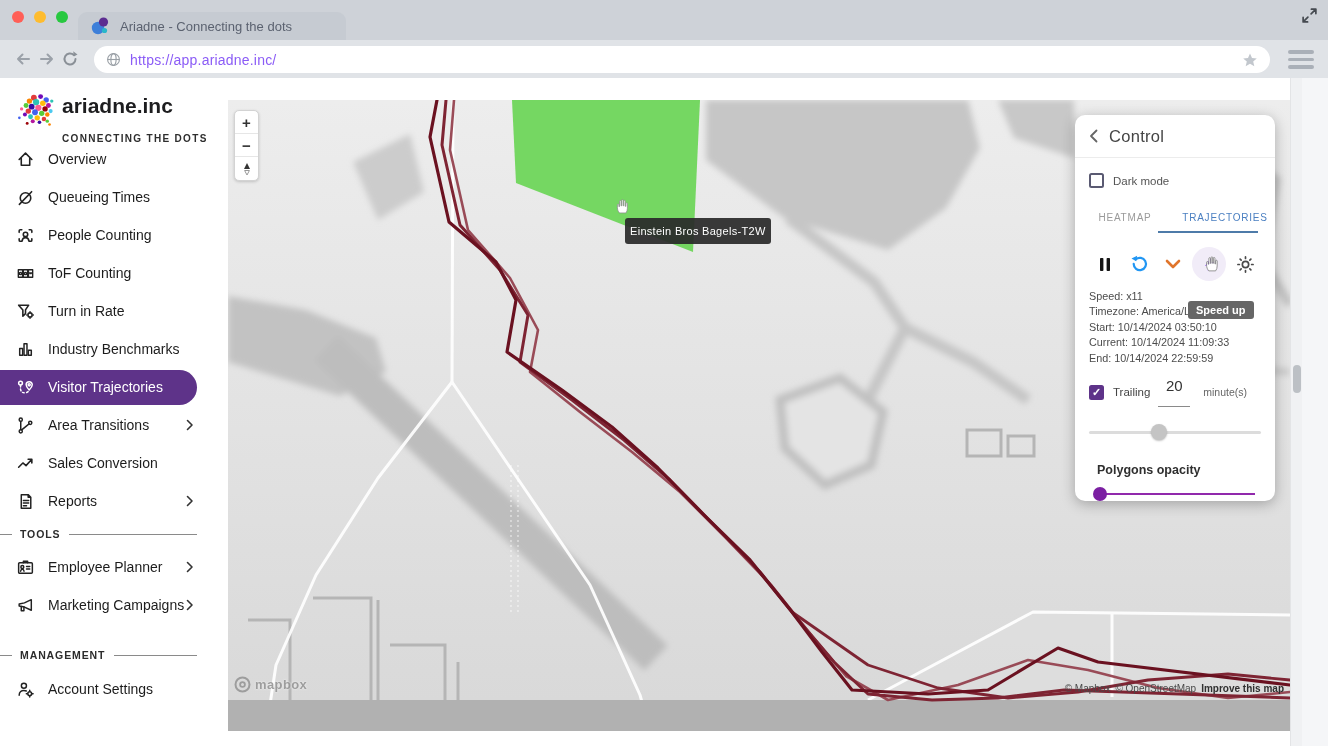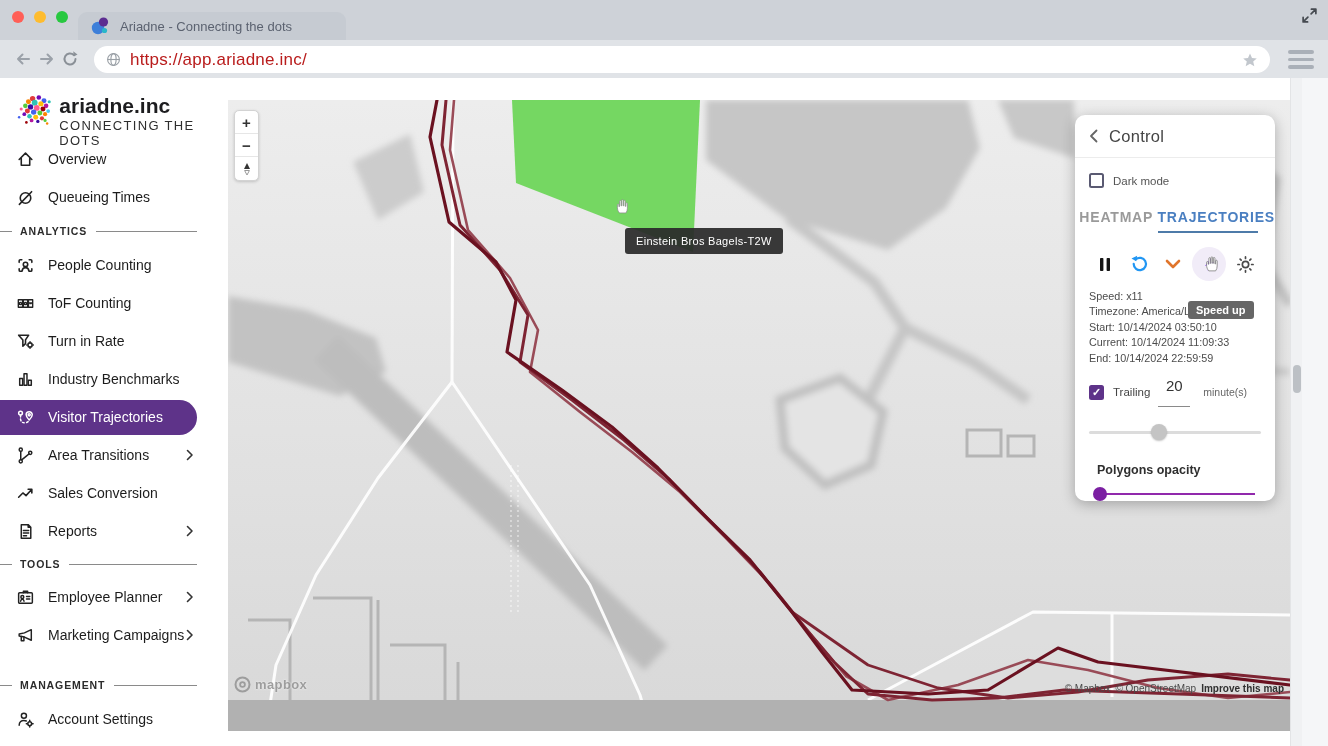--- a/index.html
+++ b/index.html
@@ -10,71 +10,71 @@
   
   .titlebar{position:absolute;left:0;top:0;right:0;height:40px;background:#ced2d8}
   .tdot{position:absolute;top:11px;width:12px;height:12px;border-radius:50%}
   .tdot.red{left:12px;background:#ff5f57}.tdot.yel{left:34px;background:#febc2e}.tdot.grn{left:56px;background:#28c840}
   .tab{position:absolute;left:78px;top:12px;width:268px;height:28px;background:#c6cbd2;border-radius:9px 9px 0 0;display:flex;align-items:center;gap:10px;padding:0 12px}
   .tab-title{font-size:13px;color:#5b6270;white-space:nowrap}
   .expand-ic{position:absolute;right:10px;top:7px}
   .toolbar{position:absolute;left:0;top:40px;right:0;height:38px;background:#e0e3e7}
   .navbtn{position:absolute;top:10px}
   .urlbar{position:absolute;left:94px;top:6px;width:1176px;height:27px;background:#fff;border-radius:14px;display:flex;align-items:center;gap:9px;padding:0 12px;cursor:text}
-  .url-text{flex:1;font-size:17px;color:#b91c1c;letter-spacing:.2px}
+  .url-text{flex:1;font-size:14px;color:#8b5cf6;letter-spacing:.2px}
   .menu-ic{position:absolute;right:14px;top:10px;width:26px}
   .menu-ic i{display:block;height:3.5px;border-radius:2px;background:#aab0b8;margin-bottom:4px}
 
   
   .content-bg{position:absolute;left:0;top:78px;width:1302px;height:668px;background:#fff}
 
   
   .sidebar{position:absolute;left:0;top:78px;width:228px;height:668px;background:#fff;z-index:6}
   .logo{display:flex;align-items:flex-start;gap:8px;padding:13px 0 5px 16px;height:56px}
   .logo-txt{padding-top:4px}
   .logo-name{font-size:21px;font-weight:600;color:#1d1d1f;line-height:1}
-  .logo-tag{font-size:13px;font-weight:400;color:#2e2e2e;letter-spacing:1.32px;margin-top:2px}
+  .logo-tag{font-size:10px;font-weight:700;color:#2e2e2e;letter-spacing:1.32px;margin-top:17px}
   .nav{margin-top:6px}
   .nav-item{height:38px;display:flex;align-items:center;gap:13px;padding-left:16px;font-size:14px;color:#1c1c1c;cursor:pointer;position:relative}
   .nav-item svg{stroke:#222;flex:none}
   .nav-item.active{height:35px;margin:1.5px 31px 1.5px 0;border-radius:0 19px 19px 0;background:#5e3389;color:#fff}
   .nav-item.active svg{stroke:#fff}
   .chev{position:absolute;right:34px;top:50%;transform:translateY(-50%)}
   .nav-section{height:30px;display:flex;align-items:center;font-size:10.5px;font-weight:700;letter-spacing:.9px;color:#2b2b2b}
   .nav-section::before{content:"";width:12px;height:1px;background:#8a8a8a;margin-right:8px}
   .nav-section::after{content:"";flex:1;height:1px;background:#8a8a8a;margin-left:9px;margin-right:31px}
   .nav-section.tools{height:28px}
   .spacer{height:16px}
 
   
   .map{position:absolute;left:228px;top:100px;width:1062px;height:631px;overflow:hidden;background:#e6e6e6;cursor:grab}
   .zoomctl{position:absolute;left:6px;top:10px;width:25px;background:#fff;border:1px solid #d3d3d3;border-radius:5px;box-shadow:0 1px 3px rgba(0,0,0,.18);overflow:hidden}
   .zbtn{height:23px;display:flex;align-items:center;justify-content:center;font-size:15px;font-weight:700;color:#333;border-bottom:1px solid #e6e6e6;cursor:pointer}
   .zbtn:last-child{border-bottom:none}
-  .map-tooltip{position:absolute;left:397px;top:128px;background:rgba(42,42,42,.93);color:#fff;font-size:11px;letter-spacing:.3px;padding:7px 11px;border-radius:3px;white-space:nowrap;z-index:4}
+  .map-tooltip{position:absolute;left:397px;top:118px;background:rgba(42,42,42,.93);color:#fff;font-size:11px;letter-spacing:.3px;padding:7px 5px;border-radius:3px;white-space:nowrap;z-index:4}
   .map-hand{position:absolute;left:386px;top:97px;z-index:5}
   .mblogo{position:absolute;left:6px;top:576px;display:flex;align-items:center;gap:4px;opacity:.9}
   .mblogo span{font-size:13px;font-weight:700;color:#979797;letter-spacing:.4px;text-shadow:0 0 2px #fff}
   .attrib{position:absolute;right:6px;top:583px;font-size:10px;color:#4a4a4a;display:flex;gap:5px;white-space:nowrap}
   .attrib .improve{font-weight:700;color:#303030}
 
   
   .vscroll{position:absolute;left:1290px;top:78px;width:12px;height:668px;background:#f0f1f3;border-left:1px solid #e3e4e6;z-index:7}
   .vthumb{position:absolute;left:2px;top:287px;width:8px;height:28px;border-radius:4px;background:#bcc0c5;cursor:pointer}
 
   
   .panel{position:absolute;left:1075px;top:115px;width:200px;height:386px;background:#fff;border-radius:10px;box-shadow:0 3px 14px rgba(0,0,0,.28);z-index:10;font-size:11px;color:#4c4c4c}
   .p-head{height:43px;display:flex;align-items:center;gap:11px;padding:0 14px;border-bottom:1px solid #ececec}
   .p-title{font-size:16.5px;color:#454545;letter-spacing:.3px}
   .dm-row{display:flex;align-items:center;gap:9px;margin:15px 14px 0}
   .cbox{width:15px;height:15px;border:2px solid #5a5a72;border-radius:2.5px;cursor:pointer;flex:none}
   .cbox.checked{background:#5e3389;border-color:#5e3389;color:#fff;display:flex;align-items:center;justify-content:center;font-size:11px;font-weight:700}
   .dm-label{font-size:11.5px;color:#555}
   .tabs{display:flex;margin-top:13px;height:32px;position:relative}
-  .ptab{flex:1;display:flex;align-items:center;justify-content:center;font-size:14px;letter-spacing:.8px;font-weight:700;cursor:pointer}
+  .ptab{flex:1;display:flex;align-items:center;justify-content:center;font-size:10px;letter-spacing:.8px;font-weight:400;cursor:pointer}
   .ptab.heat{color:#9a9a9a}
   .ptab.traj{color:#4a7fc1}
   .tab-underline{position:absolute;left:83px;bottom:0;width:100px;height:2.5px;background:#4e7ba9}
   .ctl-row{display:flex;align-items:center;justify-content:space-between;padding:0 15px;margin-top:13px;height:36px}
   .ctl-btn{width:30px;height:30px;display:flex;align-items:center;justify-content:center;cursor:pointer;position:relative}
   .ctl-btn.speed{width:34px;height:34px;background:#f1ecf8;border-radius:50%}
   .speed-hand{position:absolute;left:11px;top:7px}
   .p-tip{position:absolute;left:113px;top:186px;background:#666;color:#fff;font-size:11px;font-weight:700;padding:3px 8px;border-radius:3px;z-index:3}
   .info{padding:0 14px;margin-top:7px;line-height:15.4px;font-size:10.8px;color:#4c4c4c}
   .tr-row{display:flex;align-items:center;margin:11px 14px 0}
@@ -193,23 +193,20 @@
         </svg>
       <span>Overview</span>
     </div>
     <div class="nav-item">
       <svg width="19" height="19" viewBox="0 0 18 18" fill="none" stroke-width="1.5" stroke-linecap="round">
         <circle cx="9" cy="9.5" r="5"></circle>
           <path d="M9 9.5 L11.3 7.2 M3.2 15.5 L14.8 3.5"></path>
       </svg>
       <span>Queueing Times</span>
     </div>
-    <div class="nav-section">
-        <span>ANALYTICS</span>
-      </div>
     <div class="nav-item">
       <svg width="19" height="19" viewBox="0 0 18 18" fill="none" stroke-width="1.5" stroke-linecap="round" stroke-linejoin="round">
         <path d="M3 6 V4.5 Q3 3.5 4 3.5 H5.5 M12.5 3.5 H14 Q15 3.5 15 4.5 V6 M3 12 V13.5 Q3 14.5 4 14.5 H5.5 M12.5 14.5 H14 Q15 14.5 15 13.5 V12"></path>
         <circle cx="9" cy="8" r="2.1"></circle>
           <path d="M5.8 14 Q6.2 11 9 11 Q11.8 11 12.2 14"></path>
       </svg>
       <span>People Counting</span>
     </div>
     <div class="nav-item">
       <svg width="19" height="19" viewBox="0 0 18 18" fill="none" stroke-width="1.3" stroke-linejoin="round">

